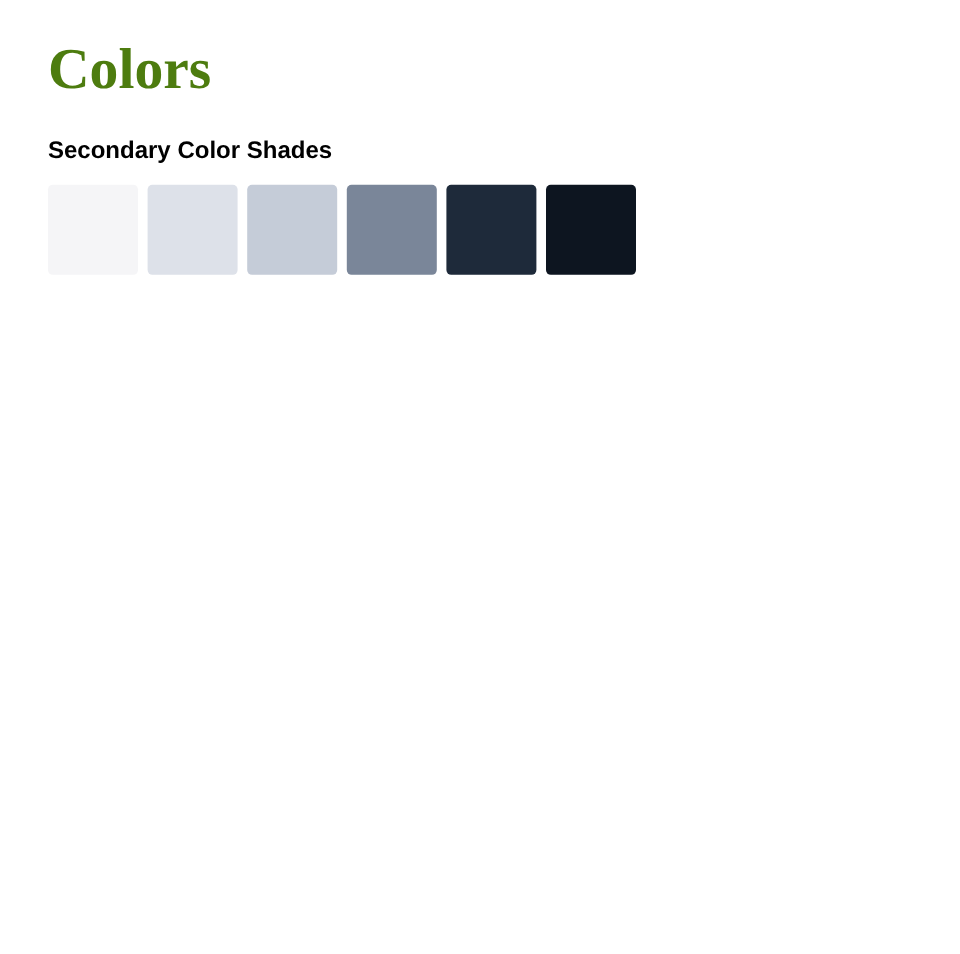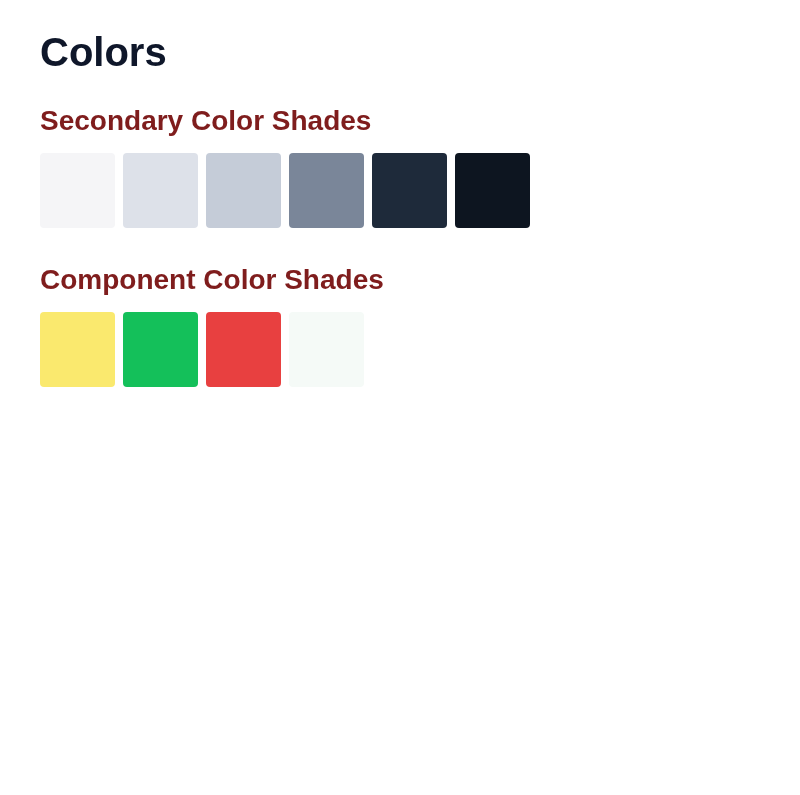--- a/index.html
+++ b/index.html
@@ -11,34 +11,35 @@
     body {
       width: 800px;
       height: 795px;
       background: #ffffff;
       font-family: -apple-system, BlinkMacSystemFont, 'Segoe UI', sans-serif;
       padding: 30px 40px;
       overflow: hidden;
     }
 
     .page-title {
-      font-size: 40px;
+      font-size: 48px;
       font-weight: 800;
-      color: #0f172a;
+      color: #4d7c0f;
       margin-bottom: 30px;
+      font-family: Liberation Serif, serif;
     }
 
     .section {
       margin-bottom: 36px;
     }
 
     .section-title {
-      font-size: 28px;
+      font-size: 20px;
       font-weight: 700;
-      color: #7f1d1d;
+      color: #000000;
       margin-bottom: 16px;
     }
 
     .color-swatches {
       display: flex;
       flex-direction: row;
       gap: 8px;
     }
 
     .swatch {
@@ -57,22 +58,13 @@
       <div class="section-title">Secondary Color Shades</div>
       <div class="color-swatches">
         <div class="swatch" style="background-color: rgb(245, 245, 247);"></div>
         <div class="swatch" style="background-color: rgb(221, 225, 233);"></div>
         <div class="swatch" style="background-color: rgb(197, 204, 216);"></div>
         <div class="swatch" style="background-color: rgb(122, 134, 153);"></div>
         <div class="swatch" style="background-color: rgb(30, 42, 58);"></div>
         <div class="swatch" style="background-color: rgb(13, 21, 32);"></div>
       </div>
     </div>
-    <div class="section">
-      <div class="section-title">Component Color Shades</div>
-      <div class="color-swatches">
-        <div class="swatch" style="background-color: rgb(250, 233, 110);"></div>
-        <div class="swatch" style="background-color: rgb(20, 192, 90);"></div>
-        <div class="swatch" style="background-color: rgb(232, 64, 64);"></div>
-        <div class="swatch" style="background-color: rgb(245, 250, 247);"></div>
-      </div>
-    </div>
   </div>
 
 </body></html>

